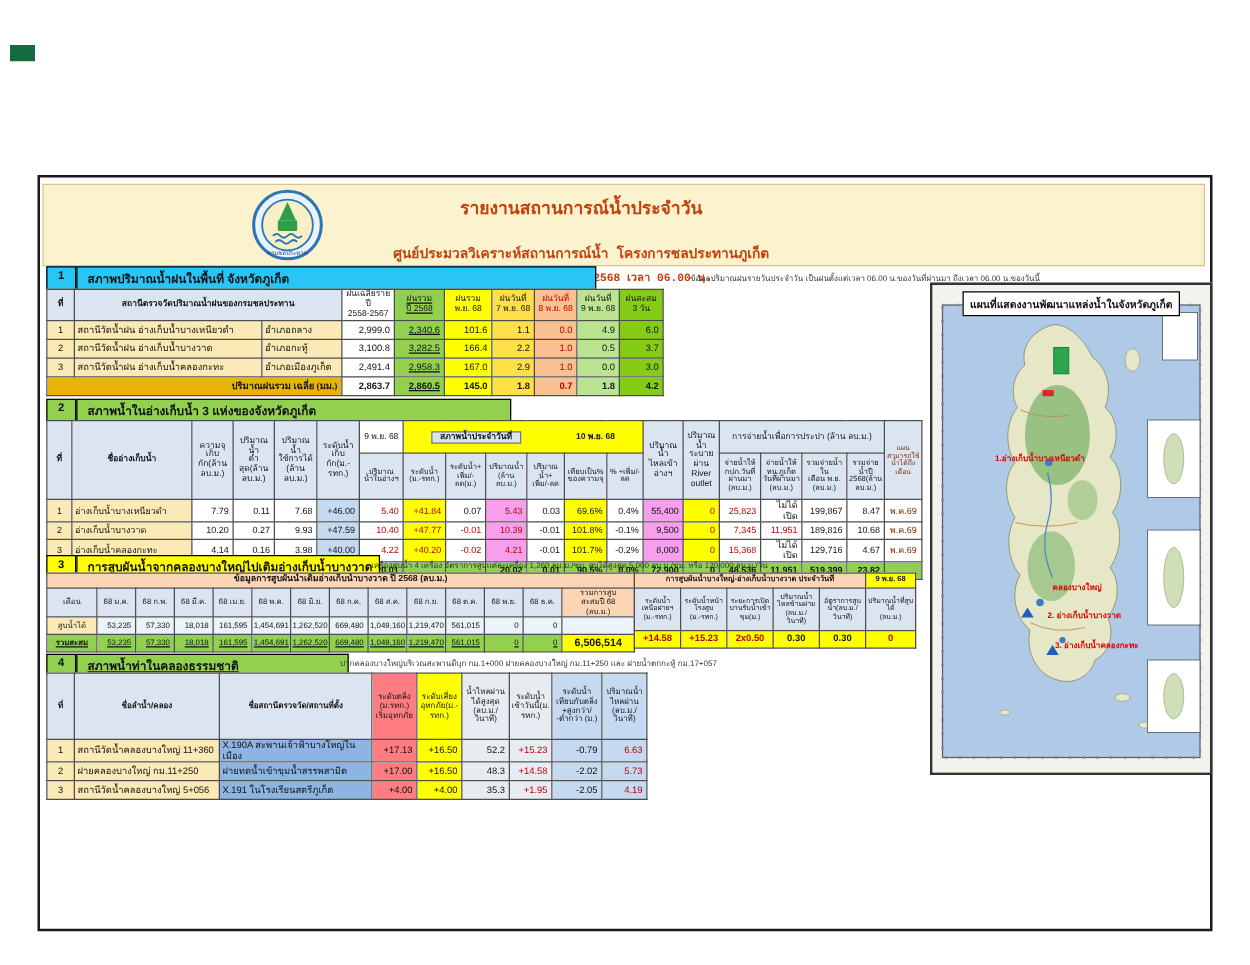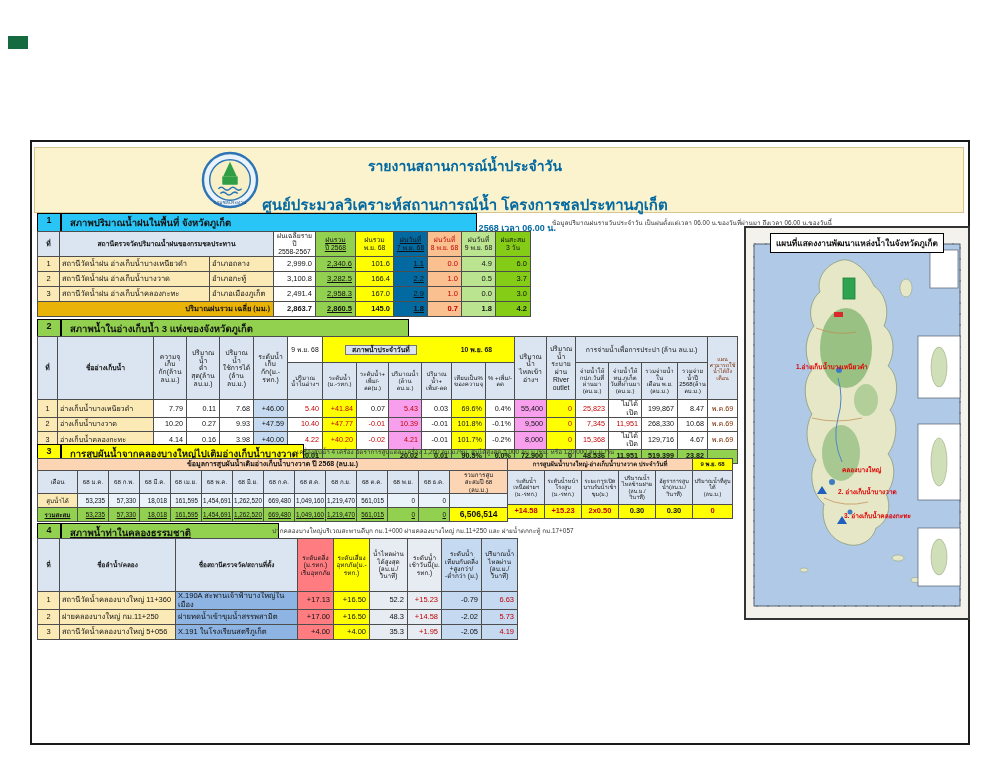--- a/index.html
+++ b/index.html
@@ -1,41 +1,41 @@
 <!DOCTYPE html>
 <html><head>
 <meta charset="utf-8">
 <style>
   html,body{margin:0;padding:0;}
   body{width:1000px;height:772px;position:relative;background:#ffffff;
        font-family:"Liberation Sans",sans-serif;color:#111;}
   .corner{position:absolute;left:8px;top:36px;width:20px;height:13px;background:#156b3f;}
   .sheet{position:absolute;left:30px;top:140px;width:936px;height:601px;border:2px solid #1a1a1a;background:#fff;}
   .band{position:absolute;left:2px;top:5px;width:928px;height:64px;background:#FBF2CE;border:1px solid #d8c58e;}
-  .bandtext{position:absolute;left:170px;top:4px;width:520px;text-align:center;color:#0369a1;}
+  .bandtext{position:absolute;left:170px;top:4px;width:520px;text-align:center;color:#c2410c;font-family:Liberation Mono, monospace;}
   .t1{font-size:14px;font-weight:bold;margin:3px 0 4px;}
-  .t2{font-size:15px;font-weight:bold;margin:16px 0 4px;}
+  .t2{font-size:11px;font-weight:bold;margin:16px 0 4px;}
   .t3{font-size:9px;font-weight:bold;}
   .logo{position:absolute;left:166px;top:3px;width:58px;height:58px;}
   .sechead{position:absolute;display:flex;font-weight:bold;}
   .secno{width:22px;border:1px solid #000;text-align:center;font-size:9px;padding:1px 0;}
   .sectitle{border:1px solid #000;font-size:9.5px;padding:1px 8px;white-space:nowrap;}
   .bg-cyan{background:#29C5F6;} .bg-green{background:#92D050;} .bg-yellow{background:#FFFF00;}
   .note{position:absolute;font-size:6.4px;color:#333;white-space:nowrap;}
   table{border-collapse:collapse;table-layout:fixed;position:absolute;background:#fff;}
   td,th{border:1px solid #4d4d4d;font-size:7.5px;text-align:center;vertical-align:middle;
         padding:0 1px;overflow:hidden;white-space:pre-line;line-height:1.15;}
   th{font-weight:normal;font-size:6.8px;}
   .b{font-weight:bold;} .tl{text-align:left;padding-left:2px;} .tr{text-align:right;padding-right:3px;}
   .num{text-align:right;padding-right:3px;}
   .red{color:#C00000;}
   .plan{font-size:5.5px;color:#7a2b00;}
   .c-hdr{background:#DBE5F1;} .c-ylw{background:#FBEAB6;}
   .c-green{background:#92D050;text-decoration:underline;} .c-yellow{background:#FFFF00;}
-  .c-cyan{background:#0369a1;text-decoration:underline;} .c-org{background:#FAC090;}
+  .c-cyan{background:#fde047;} .c-org{background:#FAC090;}
   .c-lgrn{background:#BBE491;} .c-sal{background:#84cc16;}
   .c-pink{background:#F79FED;} .c-lblu{background:#C5D9F1;}
   .c-mblu{background:#8DB4E2;} .c-red{background:#FF7C80;}
   .c-ltg{background:#E7ECF2;} .c-tot{background:#eab308;font-family:Liberation Serif, serif;}
   .c-peach{background:#FCD5B4;} .c-mv{background:#EAF2FA;}
   .mh{font-size:6.2px;} .th6{font-size:5.6px;} .mnum{font-size:6.3px;}
   .big{font-size:8.5px;}
   #t1{left:5px;top:89px;width:493px;}
   #t1 thead th{height:24px;} #t1 td{height:14px;}
   #t2{left:5px;top:194px;width:700px;}
@@ -296,21 +296,21 @@
           <td class="c-yellow red num">+47.77</td>
           <td class="num red">-0.01</td>
           <td class="c-pink red num">10.39</td>
           <td class="num">-0.01</td>
           <td class="c-yellow num">101.8%</td>
           <td class="num">-0.1%</td>
           <td class="c-pink num">9,500</td>
           <td class="c-yellow red num">0</td>
           <td class="red num">7,345</td>
           <td class="num red">11,951</td>
-          <td class="num">268,330</td>
+          <td class="num">189,816</td>
           <td class="num">10.68</td>
           <td class="plan">พ.ค.69</td>
         </tr>
         <tr>
           <td class="c-ylw">3</td>
           <td class="c-ylw tl">อ่างเก็บน้ำคลองกะทะ</td>
           <td class="num">4.14</td>
           <td class="num">0.16</td>
           <td class="num">3.98</td>
           <td class="c-lblu num">+40.00</td>

